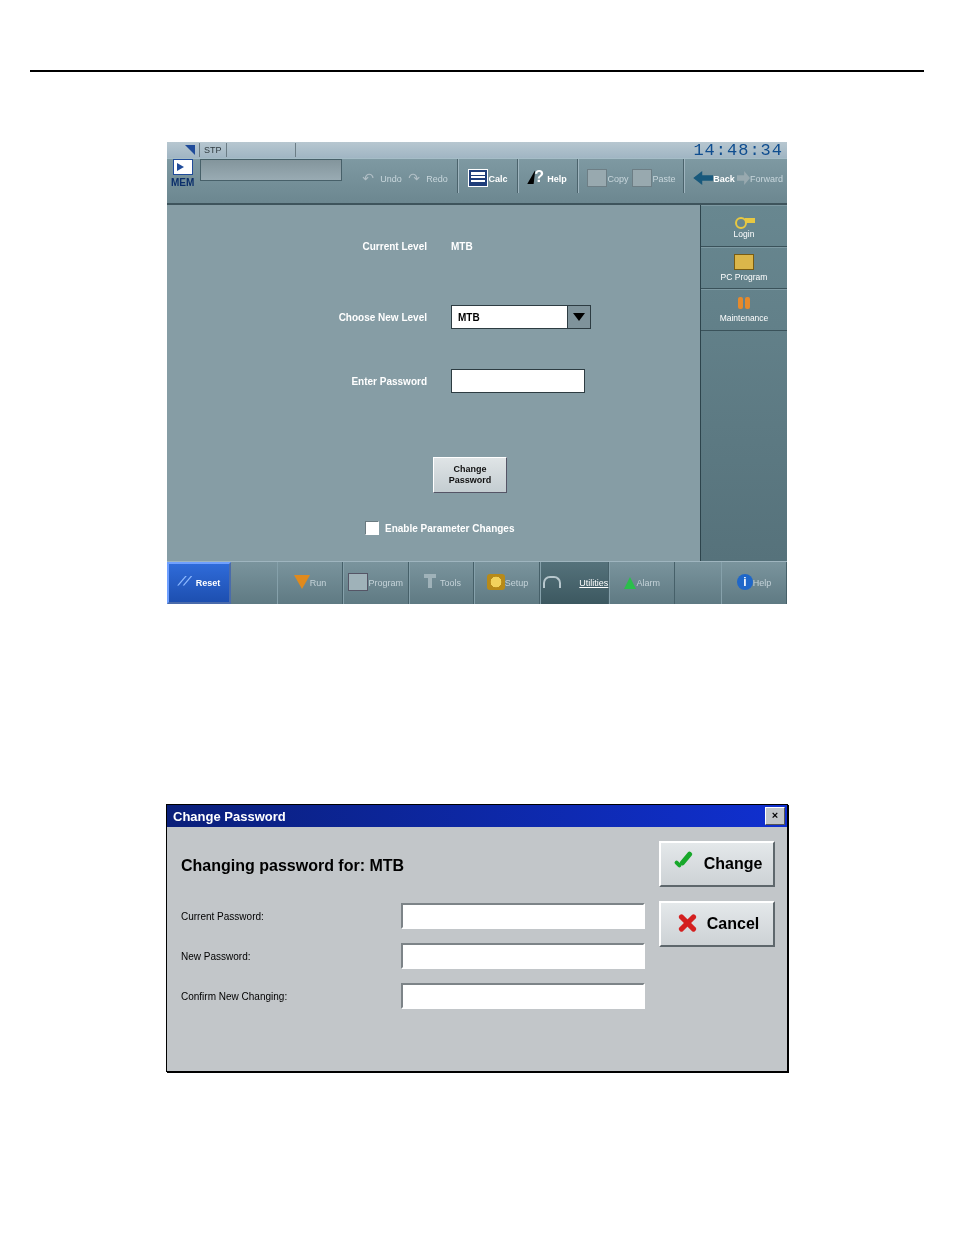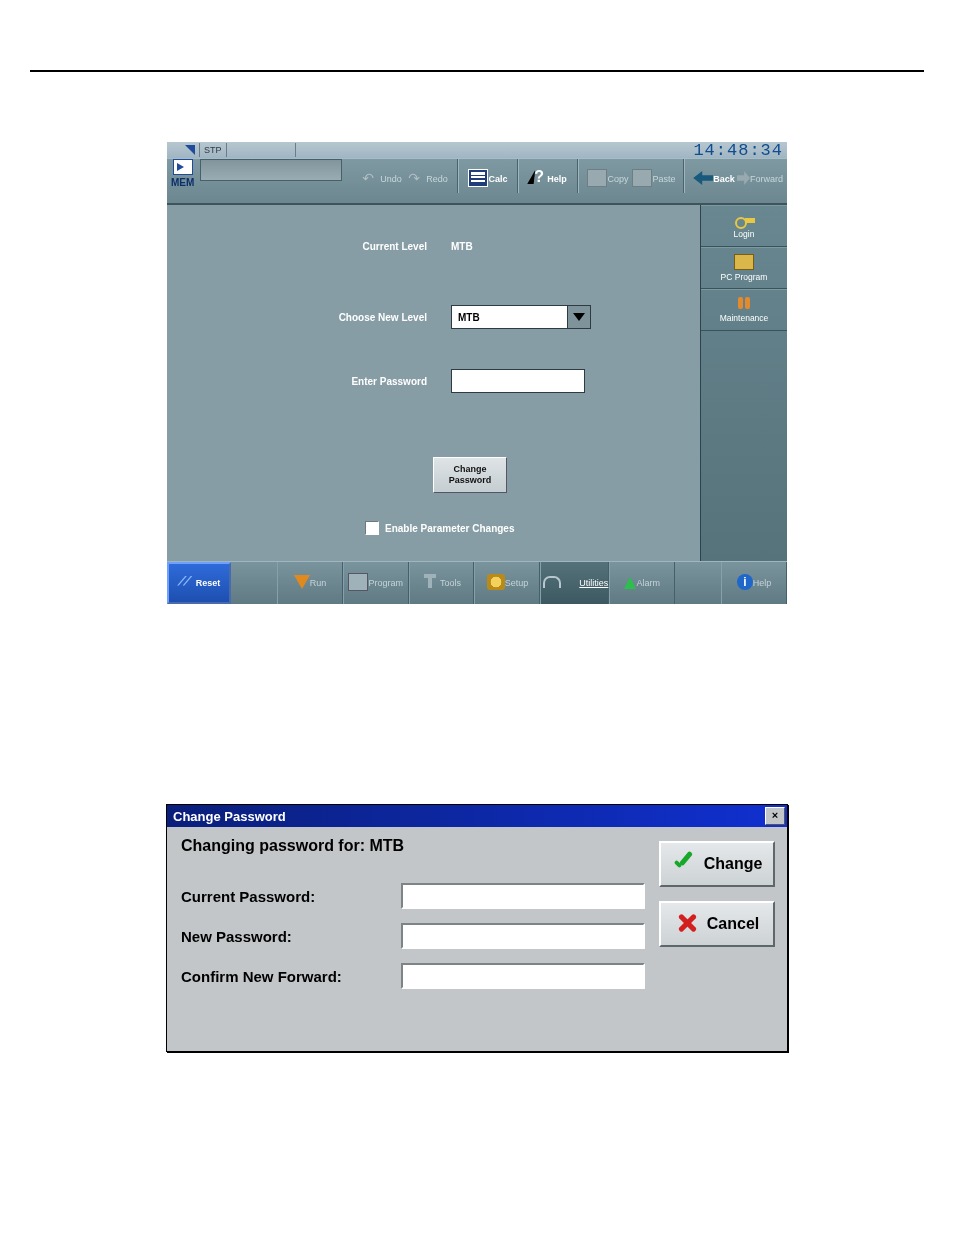--- a/index.html
+++ b/index.html
@@ -227,28 +227,28 @@
   }
   .s2-close {
     margin-left:auto; width:18px;height:16px;
     background:#c2c6c9; border:1px solid #fff;
     border-right-color:#555; border-bottom-color:#555;
     color:#000; font-weight:bold; font-size:11px; line-height:14px;
     text-align:center;
   }
   .s2-body {
     background:#c2c6c9;
-    padding: 10px 14px 48px;
+    padding: 30px 14px 48px;
     position:relative;
     min-height:220px;
     box-sizing:border-box;
   }
   .s2-heading { font-size:16px; font-weight:bold; margin-bottom:28px; }
   .s2-row { display:flex; align-items:center; margin-bottom:14px; }
-  .s2-row .lab { width:220px; font-weight:bold; font-size:15px; }
+  .s2-row .lab { width:220px; font-weight:normal; font-size:10px; }
   .s2-row .txt {
     width:240px; height:22px; background:#fff;
     border:2px solid #7d8488;
     border-right-color:#fff; border-bottom-color:#fff;
   }
   .s2-buttons {
     position:absolute; top:14px; right:12px;
     display:flex; flex-direction:column; gap:14px;
   }
   .s2-btn {
@@ -438,21 +438,21 @@
 
         <div class="s2-row">
           <span class="lab">Current Password:</span>
           <div class="txt"></div>
         </div>
         <div class="s2-row">
           <span class="lab">New Password:</span>
           <div class="txt"></div>
         </div>
         <div class="s2-row">
-          <span class="lab">Confirm New Forward:</span>
+          <span class="lab">Confirm New Changing:</span>
           <div class="txt"></div>
         </div>
 
         <div class="s2-buttons">
           <div class="s2-btn change">
             <span class="ico"></span>
             <span>Change</span>
           </div>
           <div class="s2-btn cancel">
             <span class="ico"></span>

